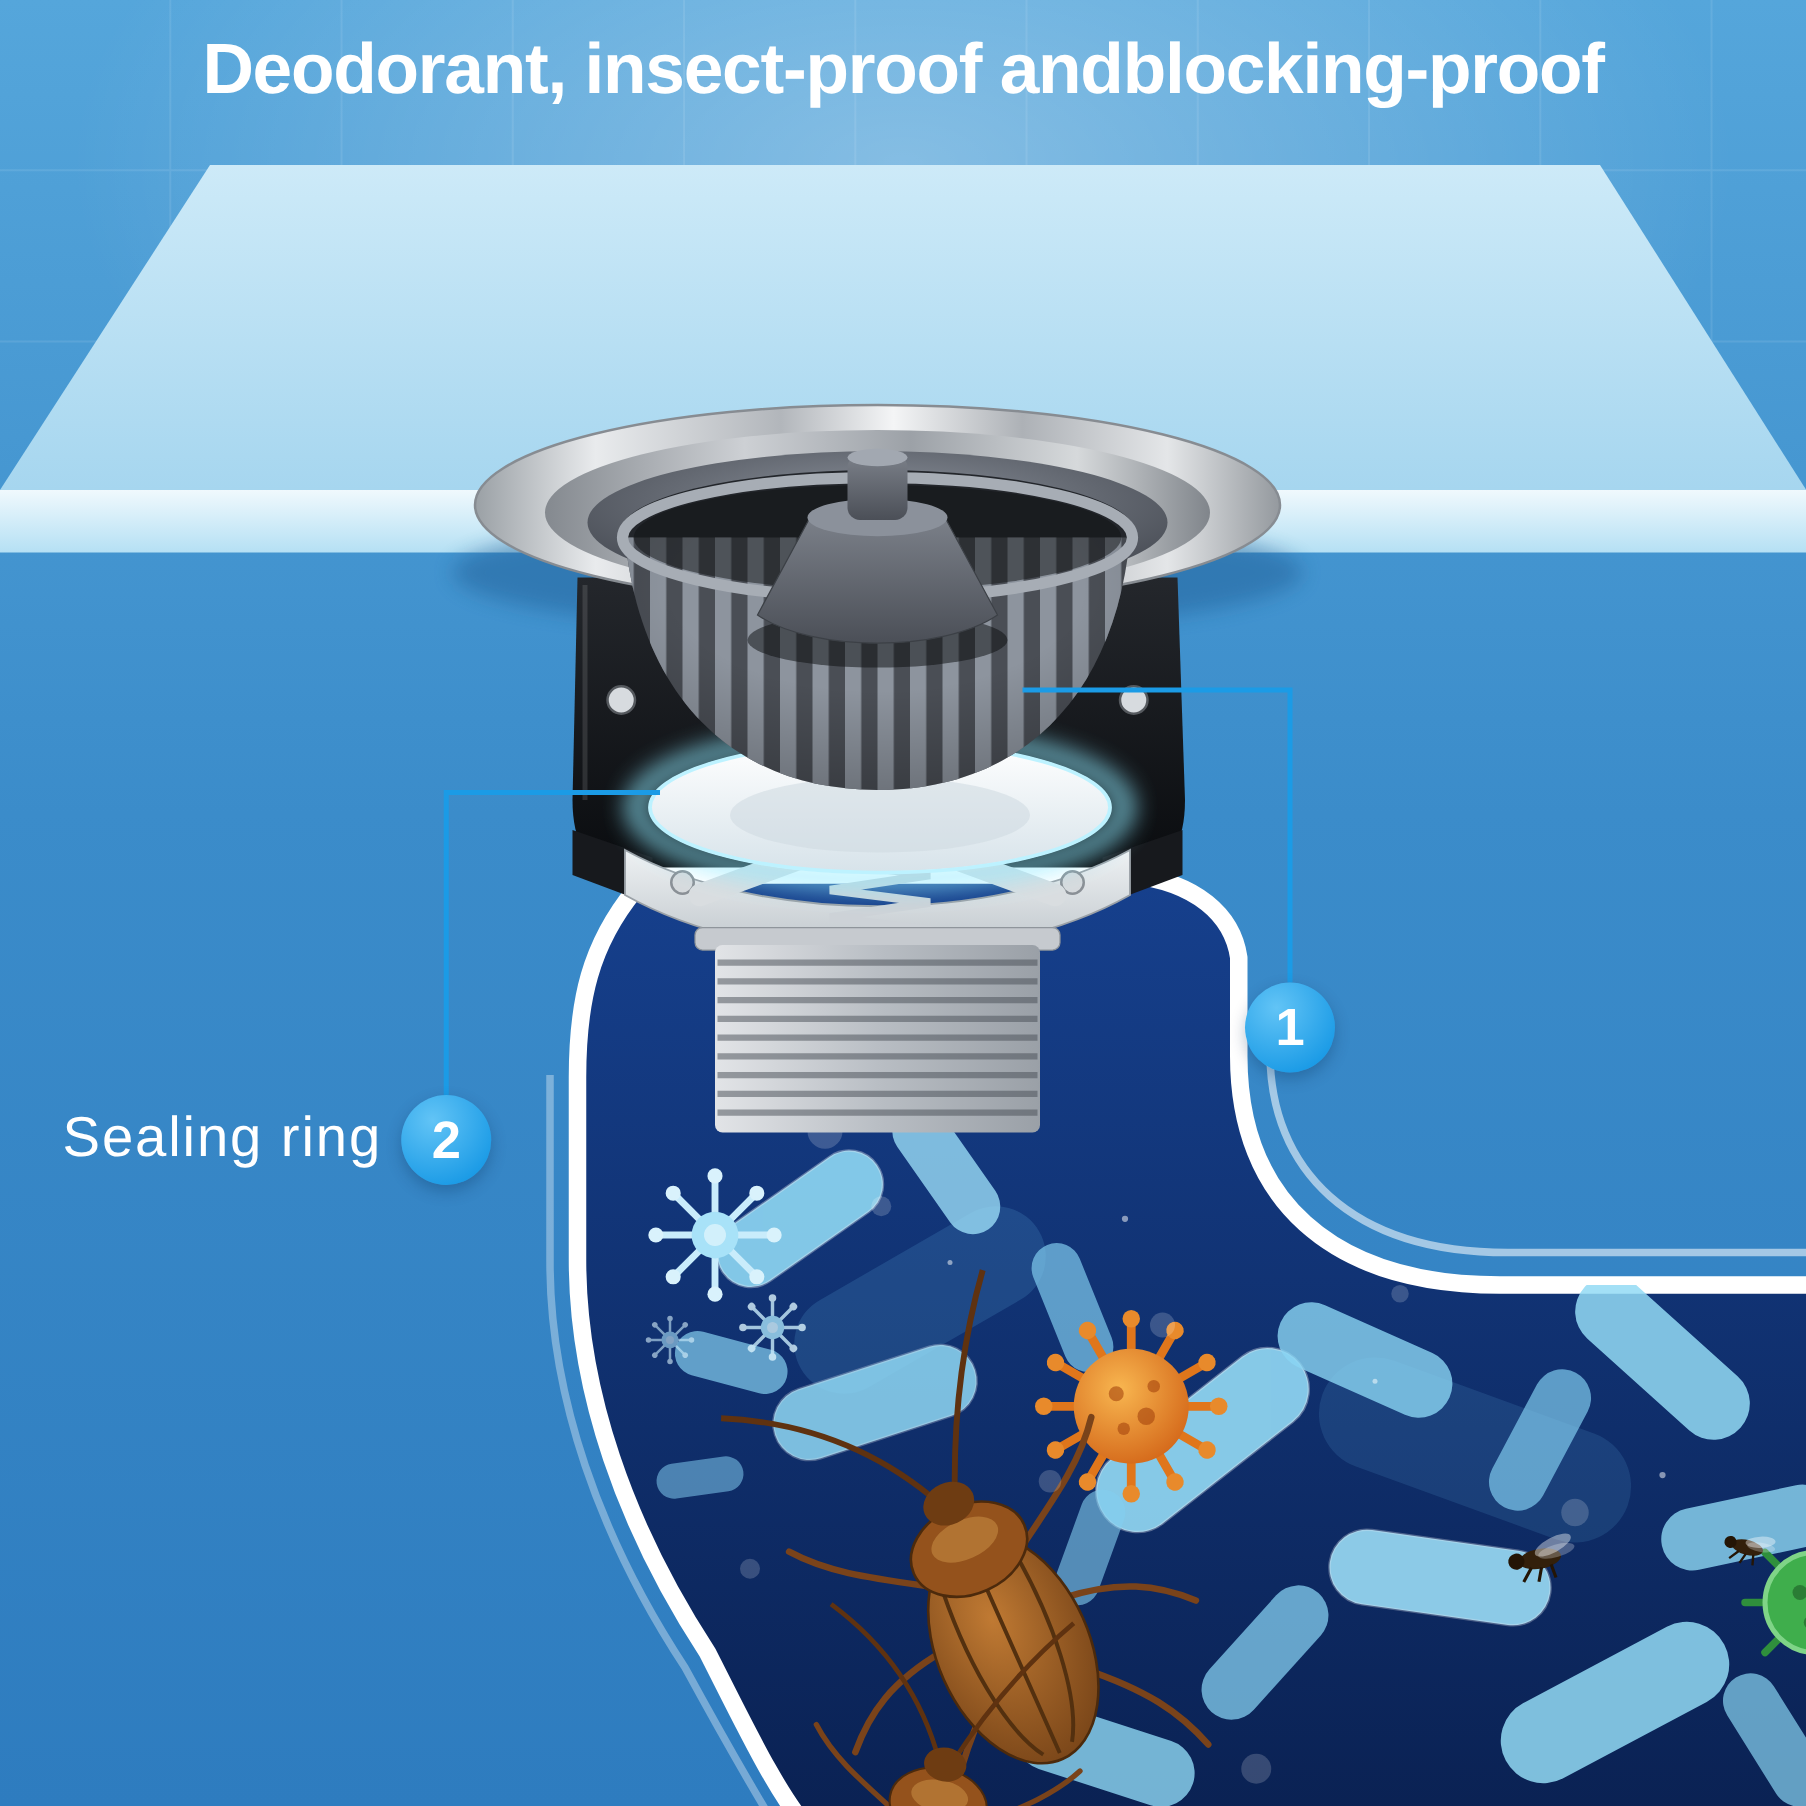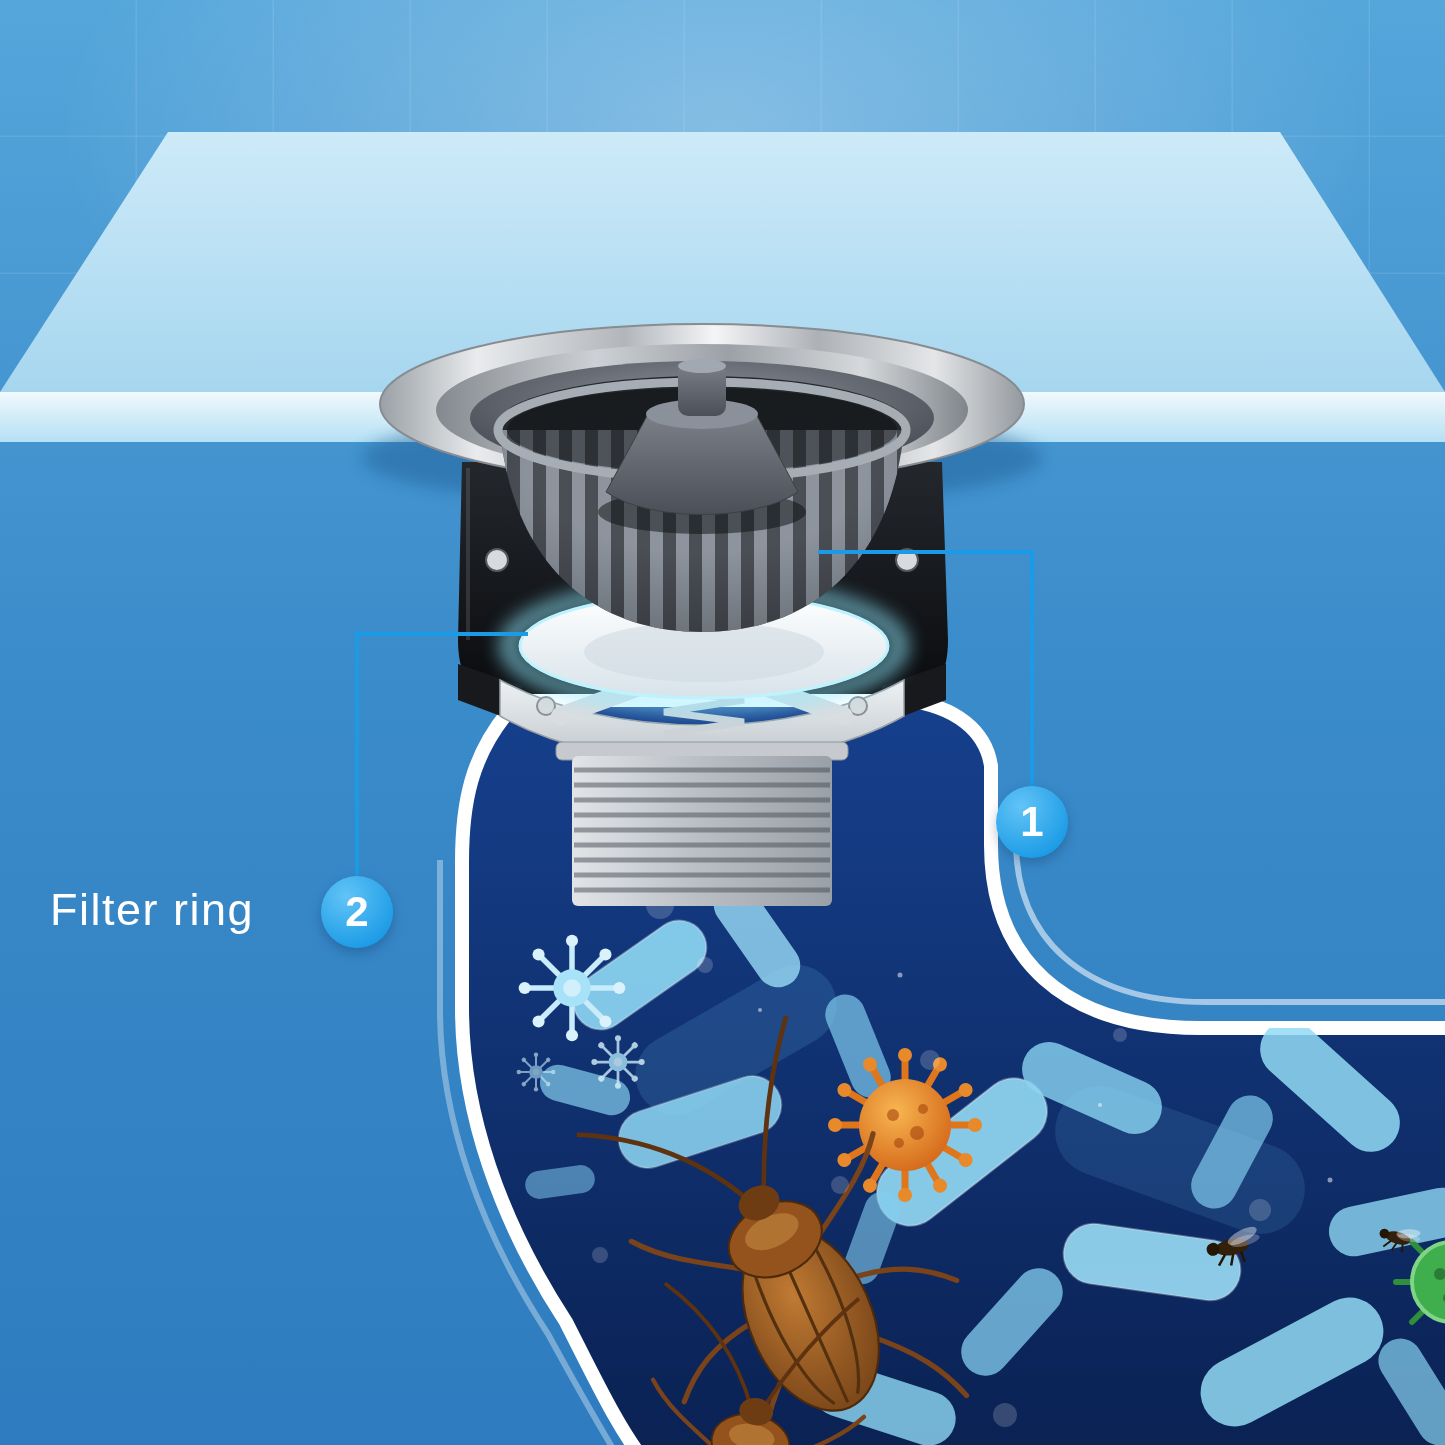--- a/index.html
+++ b/index.html
@@ -323,22 +323,23 @@
         <ellipse cx="702" cy="414" rx="56" ry="15" fill="#8b919b"></ellipse>
         <rect x="678" y="364" width="48" height="52" rx="10" fill="url(#capGrad)"></rect>
         <ellipse cx="702" cy="366" rx="24" ry="7" fill="#a2a8b1"></ellipse>
       </g>
     </g>
 
     <polyline class="leader" points="818,552 1032,552 1032,786"></polyline>
     <polyline class="leader" points="528,634 357,634 357,876"></polyline>
   </svg>
 
+  <h1 class="title">Deodorant, insect-proof andblocking-proof</h1>
 
   <div class="callout-circle circle-1">
     <span>1</span>
   </div>
 
   <div class="callout-circle circle-2">
     <span>2</span>
   </div>
-  <div class="callout-label label-2">Filter ring</div>
+  <div class="callout-label label-2">Sealing ring</div>
 </div>
 
 </body></html>

